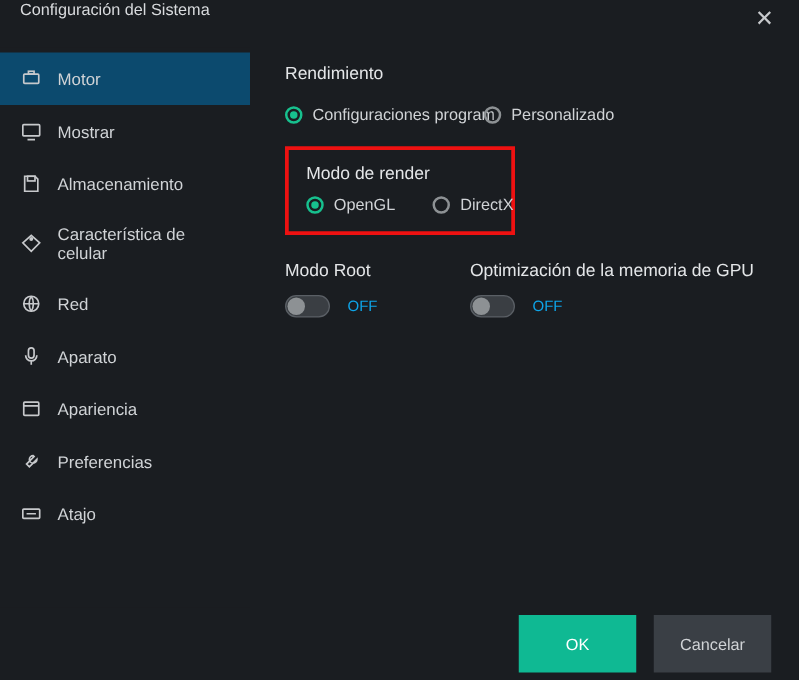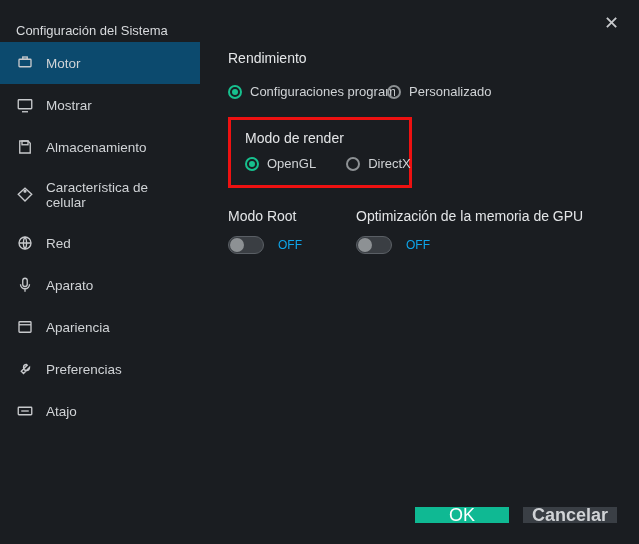--- a/index.html
+++ b/index.html
@@ -5,21 +5,21 @@
   * { box-sizing: border-box; margin: 0; padding: 0; }
   body {
     width: 639px; height: 544px;
     background: #1a1d21;
     font-family: "Segoe UI", Arial, sans-serif;
     color: #d0d3d6;
     overflow: hidden;
     position: relative;
   }
   .titlebar {
-    display: flex; align-items: flex-end; justify-content: space-between;
+    display: flex; align-items: flex-start; justify-content: space-between;
     height: 38px; padding: 0 14px 0 16px;
   }
   .title { font-size: 13px; color: #d8dadd; }
   .close-x { font-size: 18px; color: #c7c9cc; cursor: pointer; padding: 4px 6px; }
   .body { display: flex; height: calc(100% - 38px - 58px); }
   .sidebar {
     width: 200px; background: #1a1d21;
     display: flex; flex-direction: column;
     padding-top: 4px;
   }
@@ -56,46 +56,46 @@
     border: 1px solid #4a4f55; background: #1a1d21;
     display: flex; align-items: center; justify-content: space-between;
     padding: 0 12px; font-size: 13px; color: #d0d3d6; cursor: pointer;
   }
   .chev { width: 12px; height: 12px; }
   .highlight-box {
     border: 3px solid #e11; padding: 10px 14px 14px 14px;
     width: 184px; margin-top: 2px;
   }
   .highlight-box .section-title { margin-bottom: 10px; }
-  .two-col { display: flex; gap: 40px; margin-top: 4px; }
+  .two-col { display: flex; gap: 60px; margin-top: 4px; }
   .col { display: flex; flex-direction: column; gap: 10px; }
   .toggle-row { display: flex; align-items: center; gap: 14px; }
   .toggle {
     width: 36px; height: 18px; border-radius: 9px;
     background: #3a3e43; border: 1px solid #5a5f65;
     position: relative; cursor: pointer;
   }
   .toggle::after {
     content: ""; position: absolute; left: 1px; top: 1px;
     width: 14px; height: 14px; border-radius: 50%;
     background: #8d9194;
   }
   .toggle-state { font-size: 12px; color: #0ea5e9; }
   .footer {
     position: absolute; bottom: 0; left: 0; right: 0;
     height: 58px; display: flex; justify-content: flex-end; align-items: center;
     gap: 14px; padding-right: 22px;
   }
   .btn {
-    min-width: 94px; height: 16px; display: inline-flex;
+    min-width: 94px; height: 46px; display: inline-flex;
     align-items: center; justify-content: center;
-    font-size: 18px; cursor: pointer; border: none;
+    font-size: 13px; cursor: pointer; border: none;
   }
   .btn-primary { background: #0fb993; color: #fff; }
-  .btn-secondary { background: #3a3f45; color: #d0d3d6; font-weight: bold; }
+  .btn-secondary { background: #3a3f45; color: #d0d3d6; }
 </style>
 </head>
 <body>
 
 <div class="titlebar">
   <div class="title">Configuración del Sistema</div>
   <div class="close-x">✕</div>
 </div>
 
 <div class="body">

